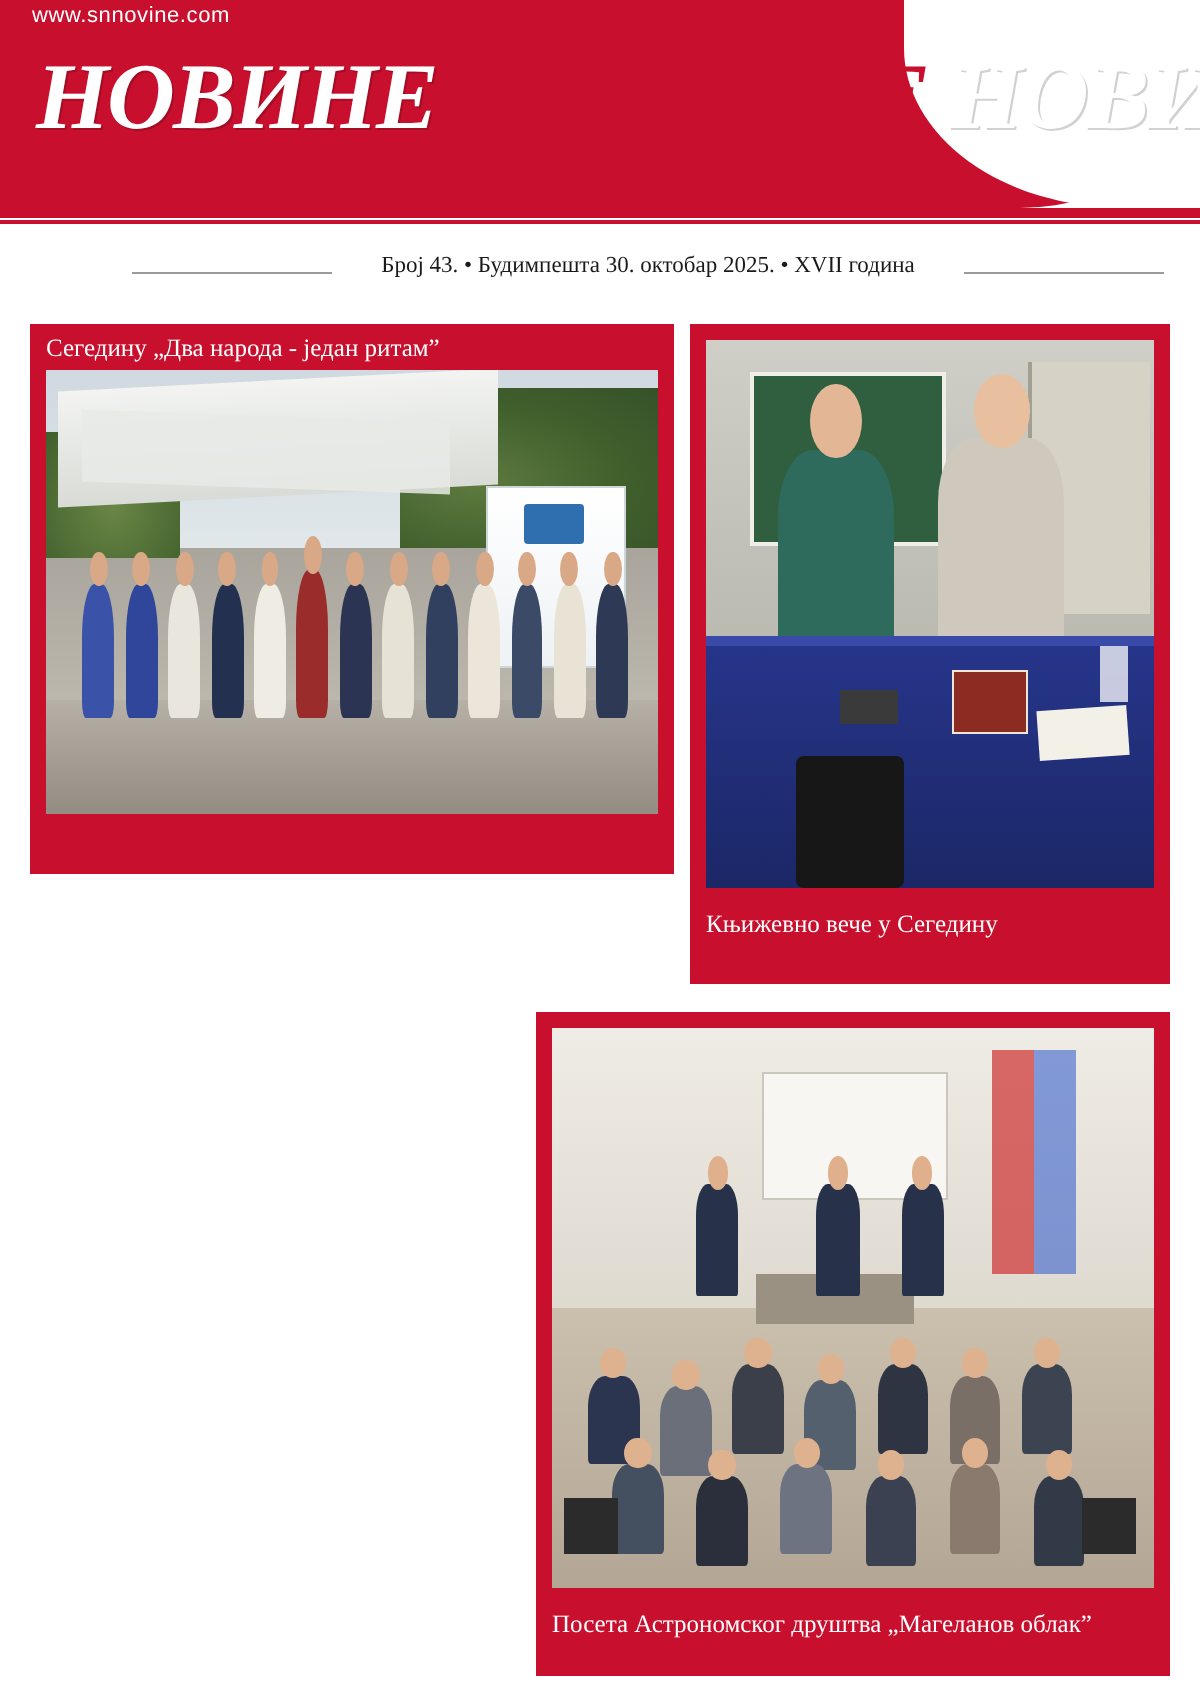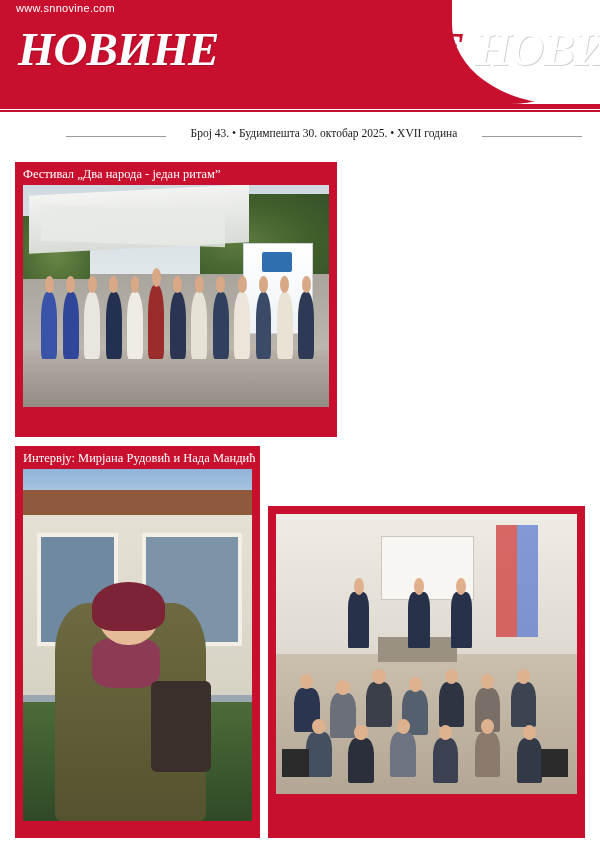--- a/index.html
+++ b/index.html
@@ -256,21 +256,21 @@
     <div class="issue-line left"></div>
     <div class="issue-line right"></div>
     <div class="issue-text">Број 43. • Будимпешта 30. октобар 2025. • XVII година</div>
   </div>
 
   <div class="content">
 
     <div class="watermark">СНН</div>
 
     <div class="panel" id="panel-festival">
-      <div class="cap">Фестивал „Два народа - један ритам”</div>
+      <div class="cap">Сегедину „Два народа - један ритам”</div>
       <div class="photo">
         <div class="scene">
           <div class="f-sky"></div>
           <div class="f-mid"></div>
           <div class="f-ground"></div>
           <div class="f-trees"></div>
           <div class="f-tree2"></div>
           <div class="f-canopy"></div>
           <div class="f-canopy2"></div>
           <div class="f-banner"></div>
@@ -285,39 +285,40 @@
           <div class="dancer" style="left:55%;background:#e7e2d6"></div>
           <div class="dancer" style="left:62%;background:#30405e"></div>
           <div class="dancer" style="left:69%;background:#ece6da"></div>
           <div class="dancer" style="left:76%;background:#3b4a66"></div>
           <div class="dancer" style="left:83%;background:#e9e3d6"></div>
           <div class="dancer" style="left:90%;background:#2e3a55"></div>
         </div>
       </div>
     </div>
 
-
-    <div class="panel" id="panel-interview">
-      <div class="cap">Интервју: Мирјана Рудовић и Нада Мандић</div>
+    <div class="panel" id="panel-book">
       <div class="photo">
         <div class="scene">
-          <div class="i-sky"></div>
-          <div class="i-building"></div>
-          <div class="i-roof"></div>
-          <div class="i-win1"></div>
-          <div class="i-win2"></div>
-          <div class="i-green"></div>
-          <div class="i-person"></div>
-          <div class="i-scarf"></div>
-          <div class="i-head"></div>
-          <div class="i-hair"></div>
-          <div class="i-bag"></div>
+          <div class="b-wall"></div>
+          <div class="b-green"></div>
+          <div class="b-door"></div>
+          <div class="b-man1"></div>
+          <div class="b-man2"></div>
+          <div class="b-table-edge"></div>
+          <div class="b-table"></div>
+          <div class="b-book"></div>
+          <div class="b-book2"></div>
+          <div class="b-paper"></div>
+          <div class="b-glass"></div>
+          <div class="b-bag"></div>
         </div>
       </div>
+      <div class="cap">Књижевно вече у Сегедину</div>
     </div>
+
 
     <div class="panel" id="panel-astro">
       <div class="photo">
         <div class="scene">
           <div class="a-wall"></div>
           <div class="a-screen"></div>
           <div class="a-stripe"></div>
           <div class="a-stripe2"></div>
           <div class="a-floor"></div>
           <div class="a-tbl"></div>
@@ -334,16 +335,17 @@
           <div class="a-kid" style="left:10%;top:78%;background:#44505f"></div>
           <div class="a-kid" style="left:24%;top:80%;background:#2a2f3b"></div>
           <div class="a-kid" style="left:38%;top:78%;background:#6d7380"></div>
           <div class="a-kid" style="left:52%;top:80%;background:#3b4150"></div>
           <div class="a-kid" style="left:66%;top:78%;background:#8a7a6e"></div>
           <div class="a-kid" style="left:80%;top:80%;background:#333a47"></div>
           <div class="a-chair" style="left:2%;top:84%"></div>
           <div class="a-chair" style="left:88%;top:84%"></div>
         </div>
       </div>
+      <div class="cap">Посета Астрономског друштва „Магеланов облак”</div>
     </div>
 
   </div>
 </div>
 
 </body></html>

